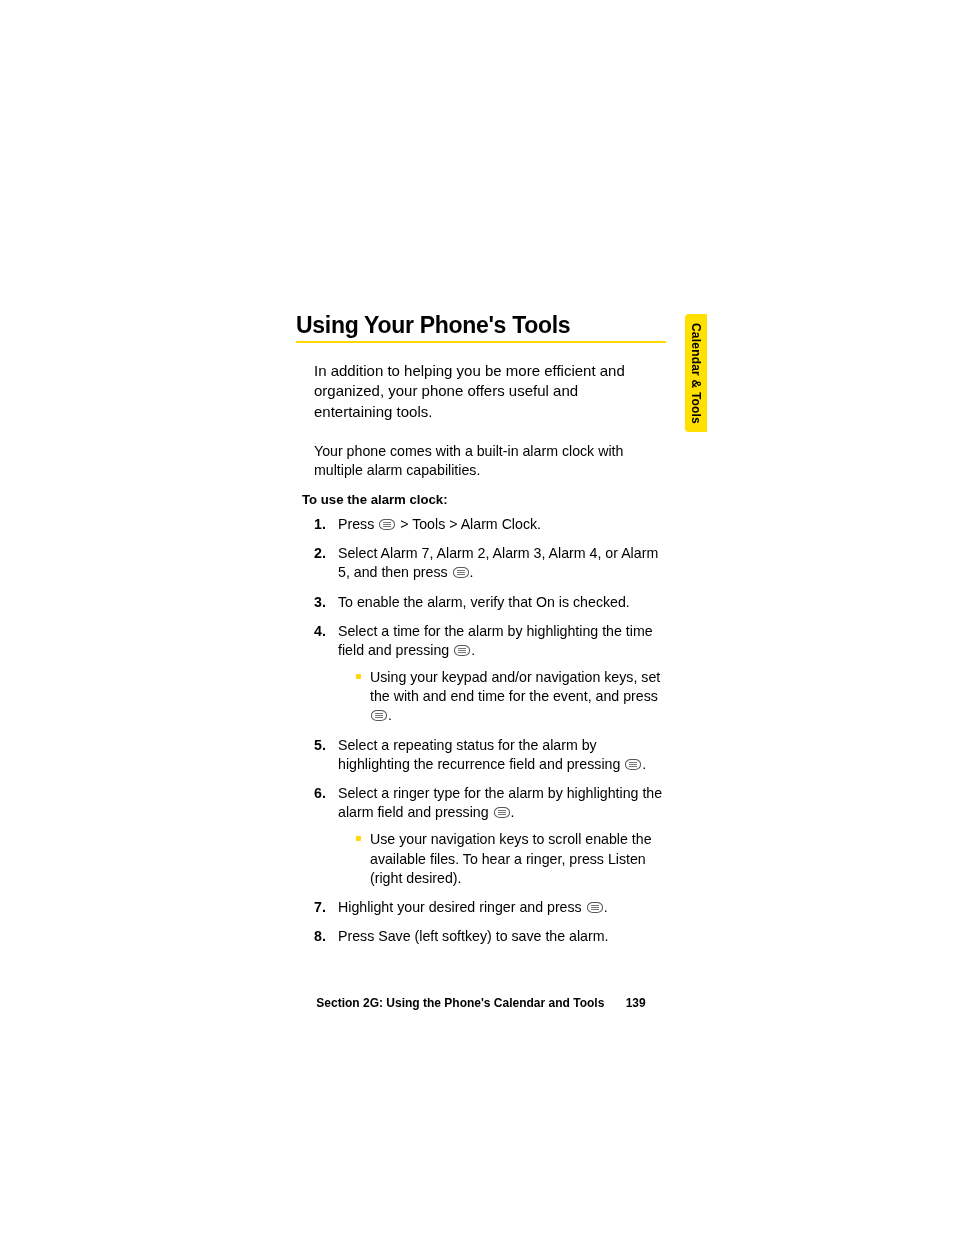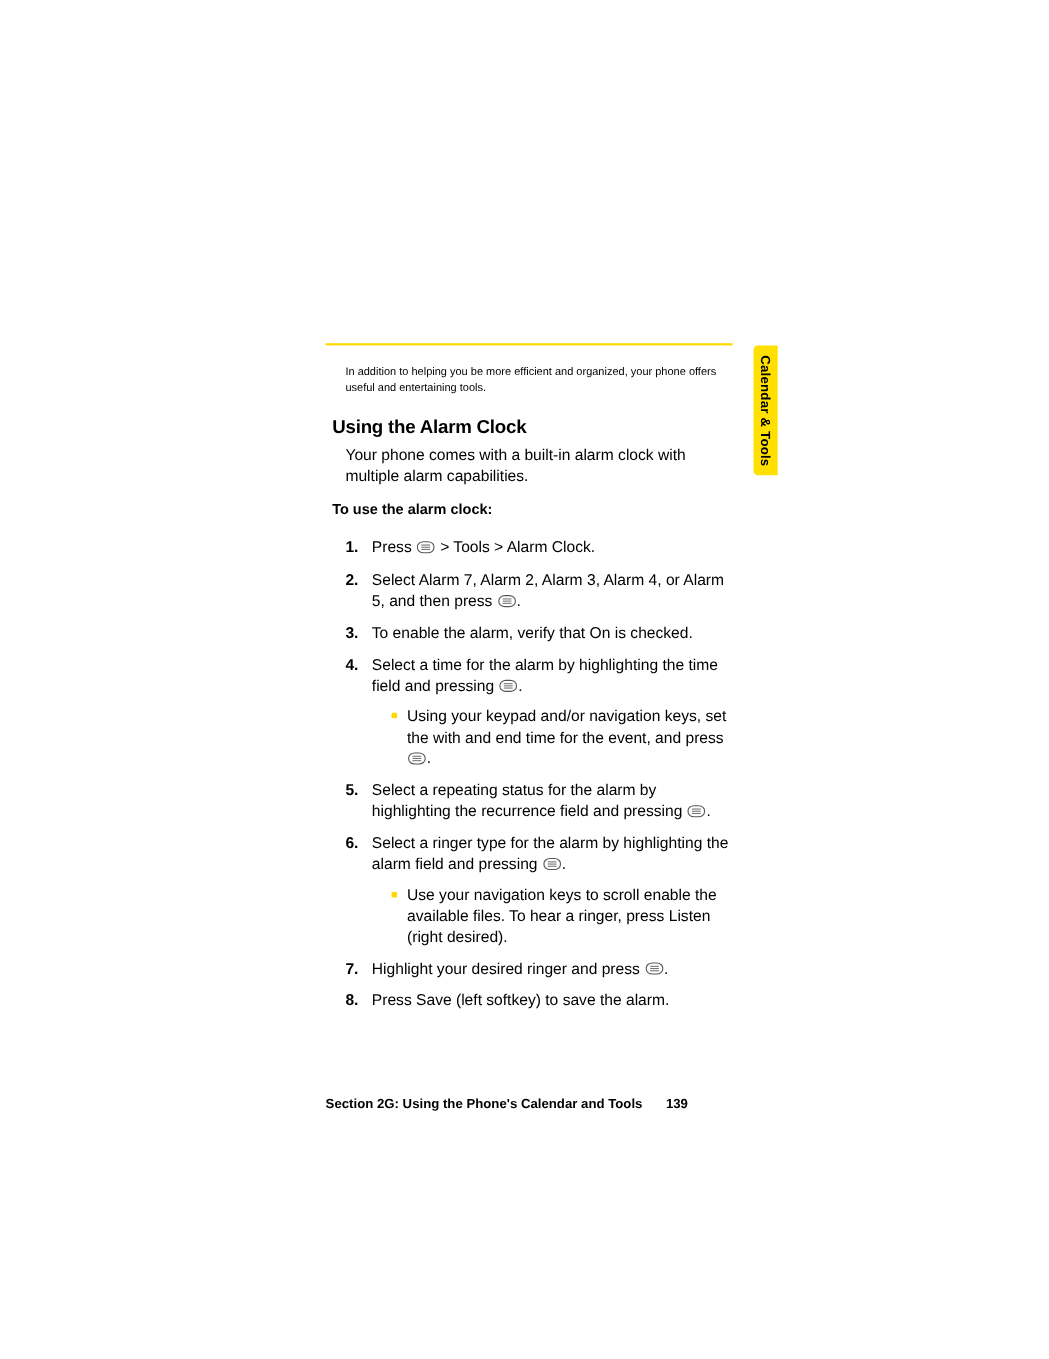--- a/index.html
+++ b/index.html
@@ -23,21 +23,21 @@
       letter-spacing: -0.3px;
       margin-bottom: 2px;
     }
     .rule {
       height: 2px;
       background: #ffd800;
       width: 370px;
       margin-bottom: 18px;
     }
     .intro {
-      font-size: 10px;
+      font-size: 15px;
       line-height: 1.35;
       margin-left: 18px;
       margin-bottom: 20px;
       width: 340px;
     }
     .heading-2 {
       font-size: 17px;
       font-weight: 700;
       letter-spacing: -0.2px;
       margin-bottom: 6px;
@@ -47,21 +47,21 @@
       font-size: 14.2px;
       line-height: 1.35;
       margin-left: 18px;
       margin-bottom: 12px;
       width: 350px;
     }
     .lead {
       font-size: 13.2px;
       font-weight: 700;
       margin-left: 6px;
-      margin-bottom: 19px;
+      margin-bottom: 8px;
     }
     ol.steps {
       list-style: none;
       margin-left: 18px;
       counter-reset: step;
       width: 350px;
     }
     ol.steps > li {
       counter-increment: step;
       position: relative;
@@ -132,39 +132,39 @@
       font-size: 12px;
       font-weight: 700;
       letter-spacing: 0.2px;
       color: #000;
     }
     .footer {
       position: absolute;
       left: 296px;
       top: 996px;
       width: 370px;
-      text-align: left;
+      text-align: center;
       font-size: 12px;
     }
     .footer .label { font-weight: 700; }
     .footer .num { font-weight: 700; margin-left: 18px; }
   </style>
 </head>
 <body>
 
 <div class="side-tab">
   <span>Calendar &amp; Tools</span>
 </div>
 
 <div class="page">
+  <div class="heading-1">Using Your Phone's Tools</div>
   <div class="rule"></div>
 
   <div class="intro">In addition to helping you be more efficient and organized, your phone offers useful and entertaining tools.</div>
 
-  <div class="heading-2">Using the Alarm Clock</div>
 
   <div class="para">Your phone comes with a built-in alarm clock with multiple alarm capabilities.</div>
 
   <div class="lead">To use the alarm clock:</div>
 
   <ol class="steps">
     <li>
       <span>Press </span><span class="menu-icon"></span><span class="b"> &gt; Tools &gt; Alarm Clock</span><span>.</span>
     </li>
     <li>

